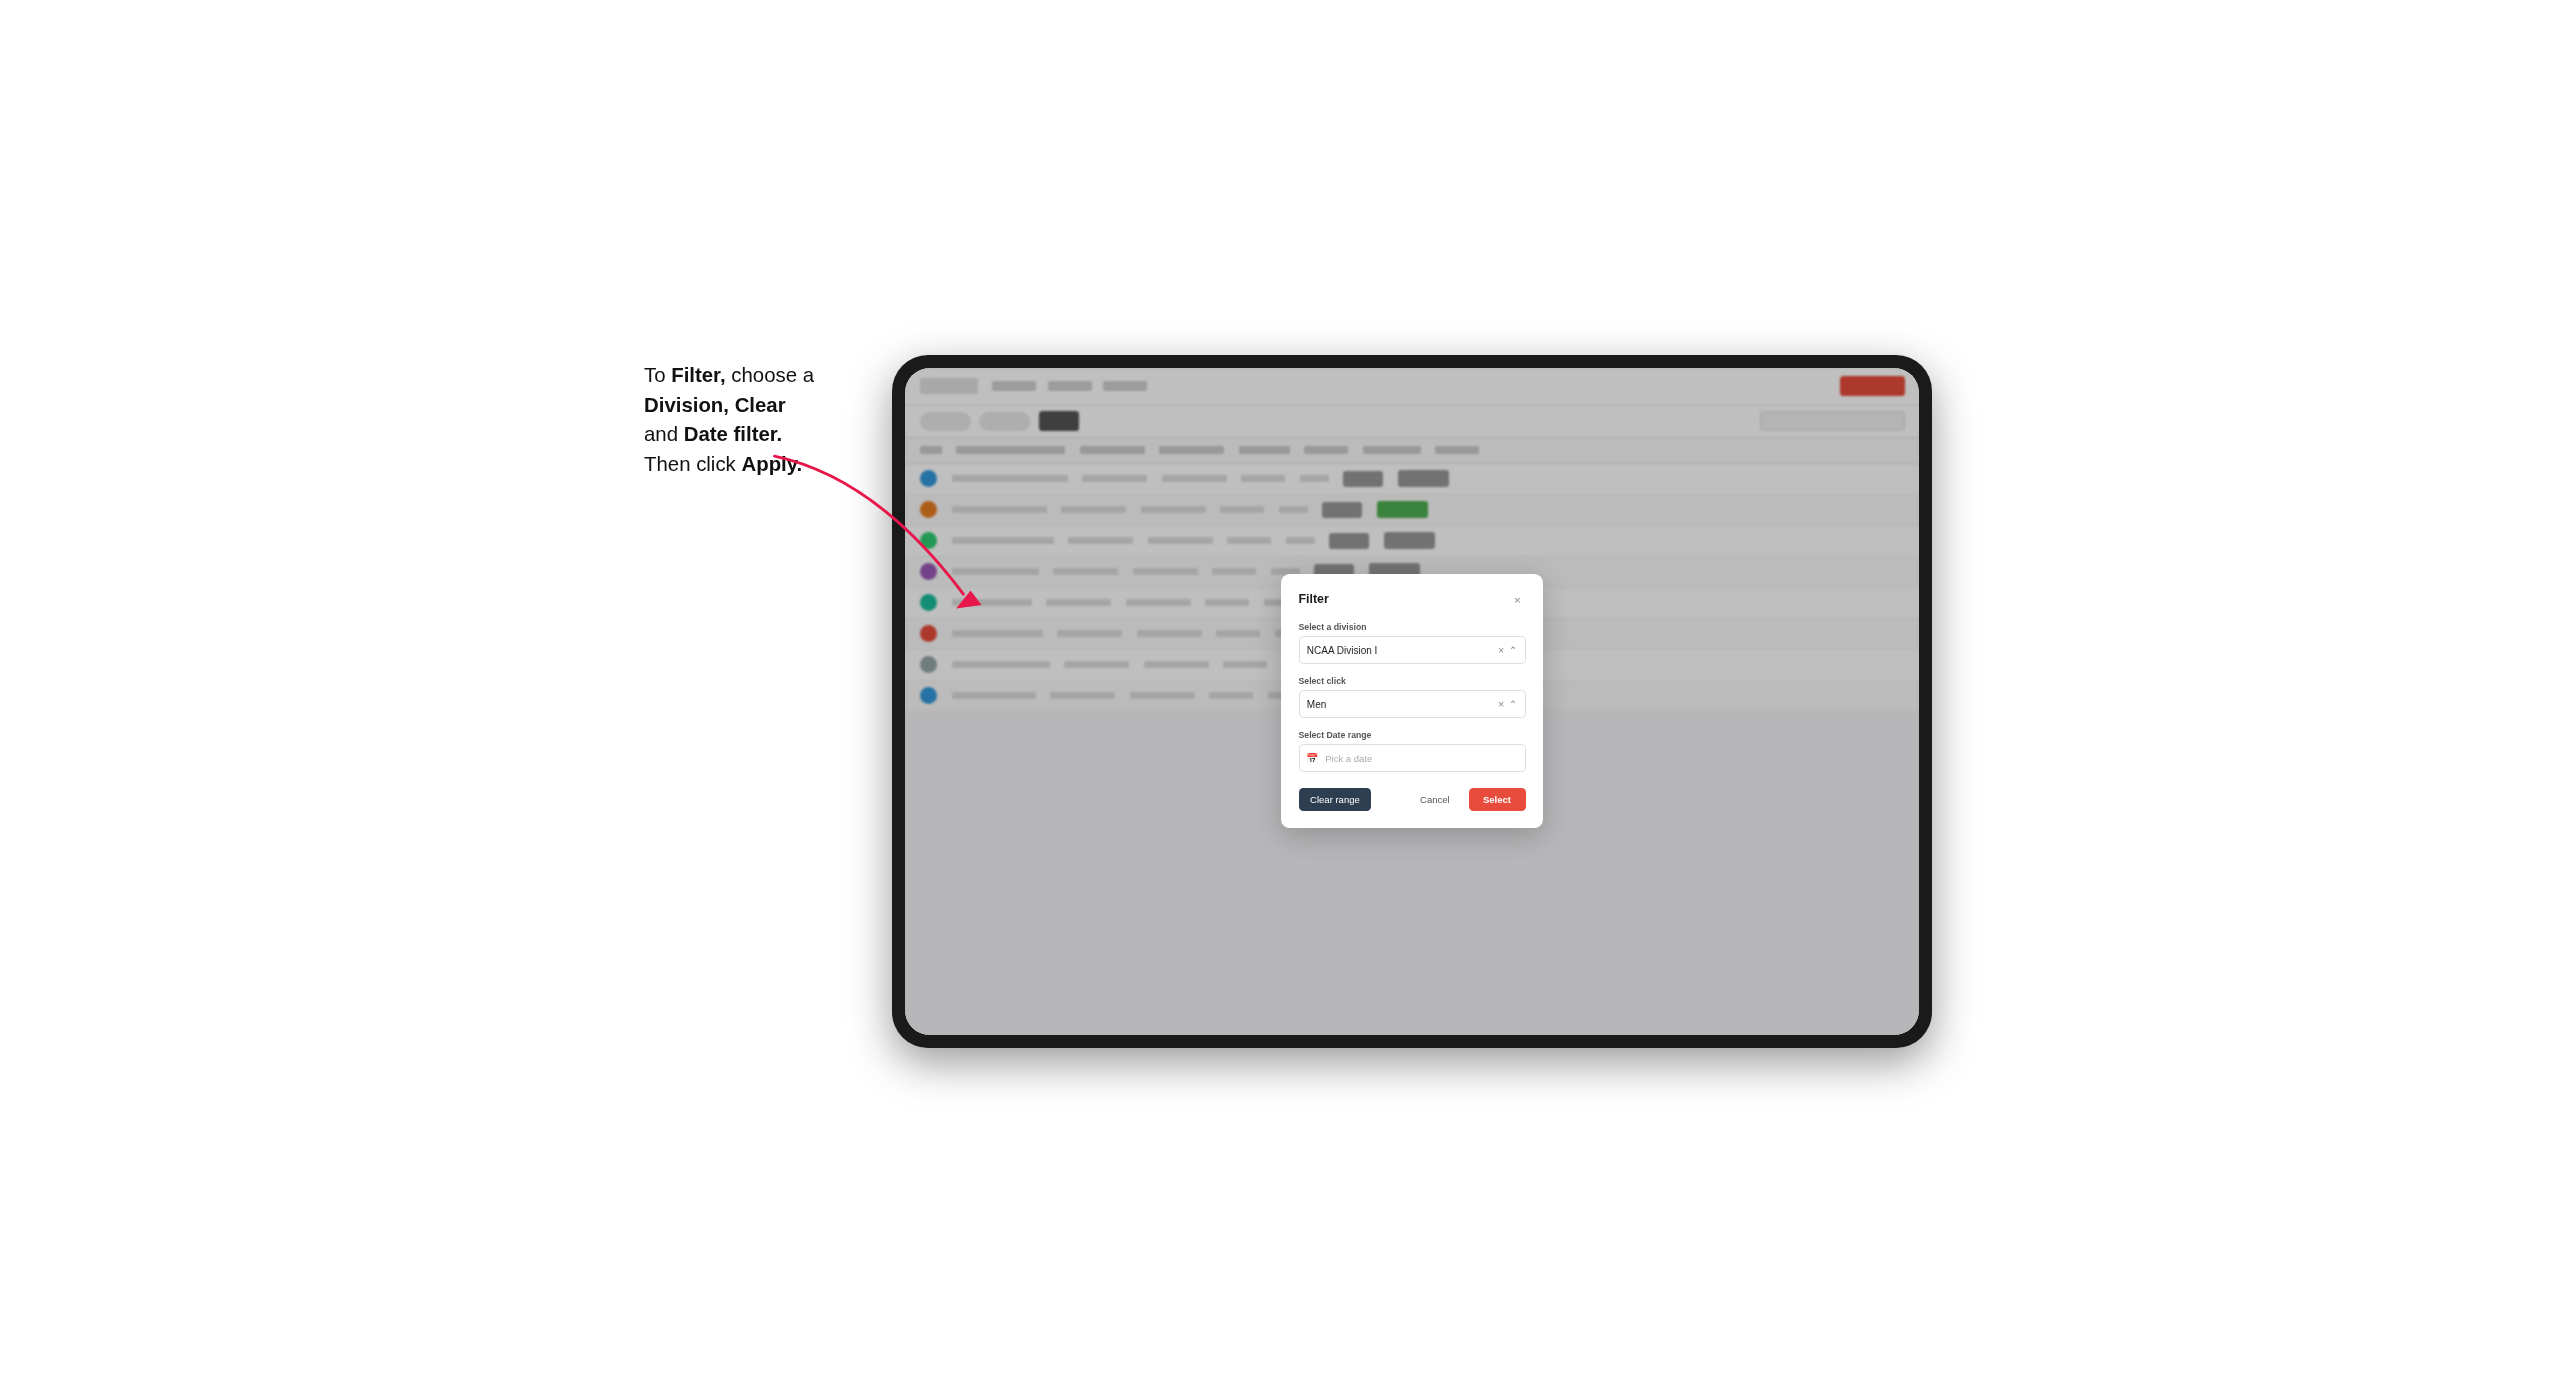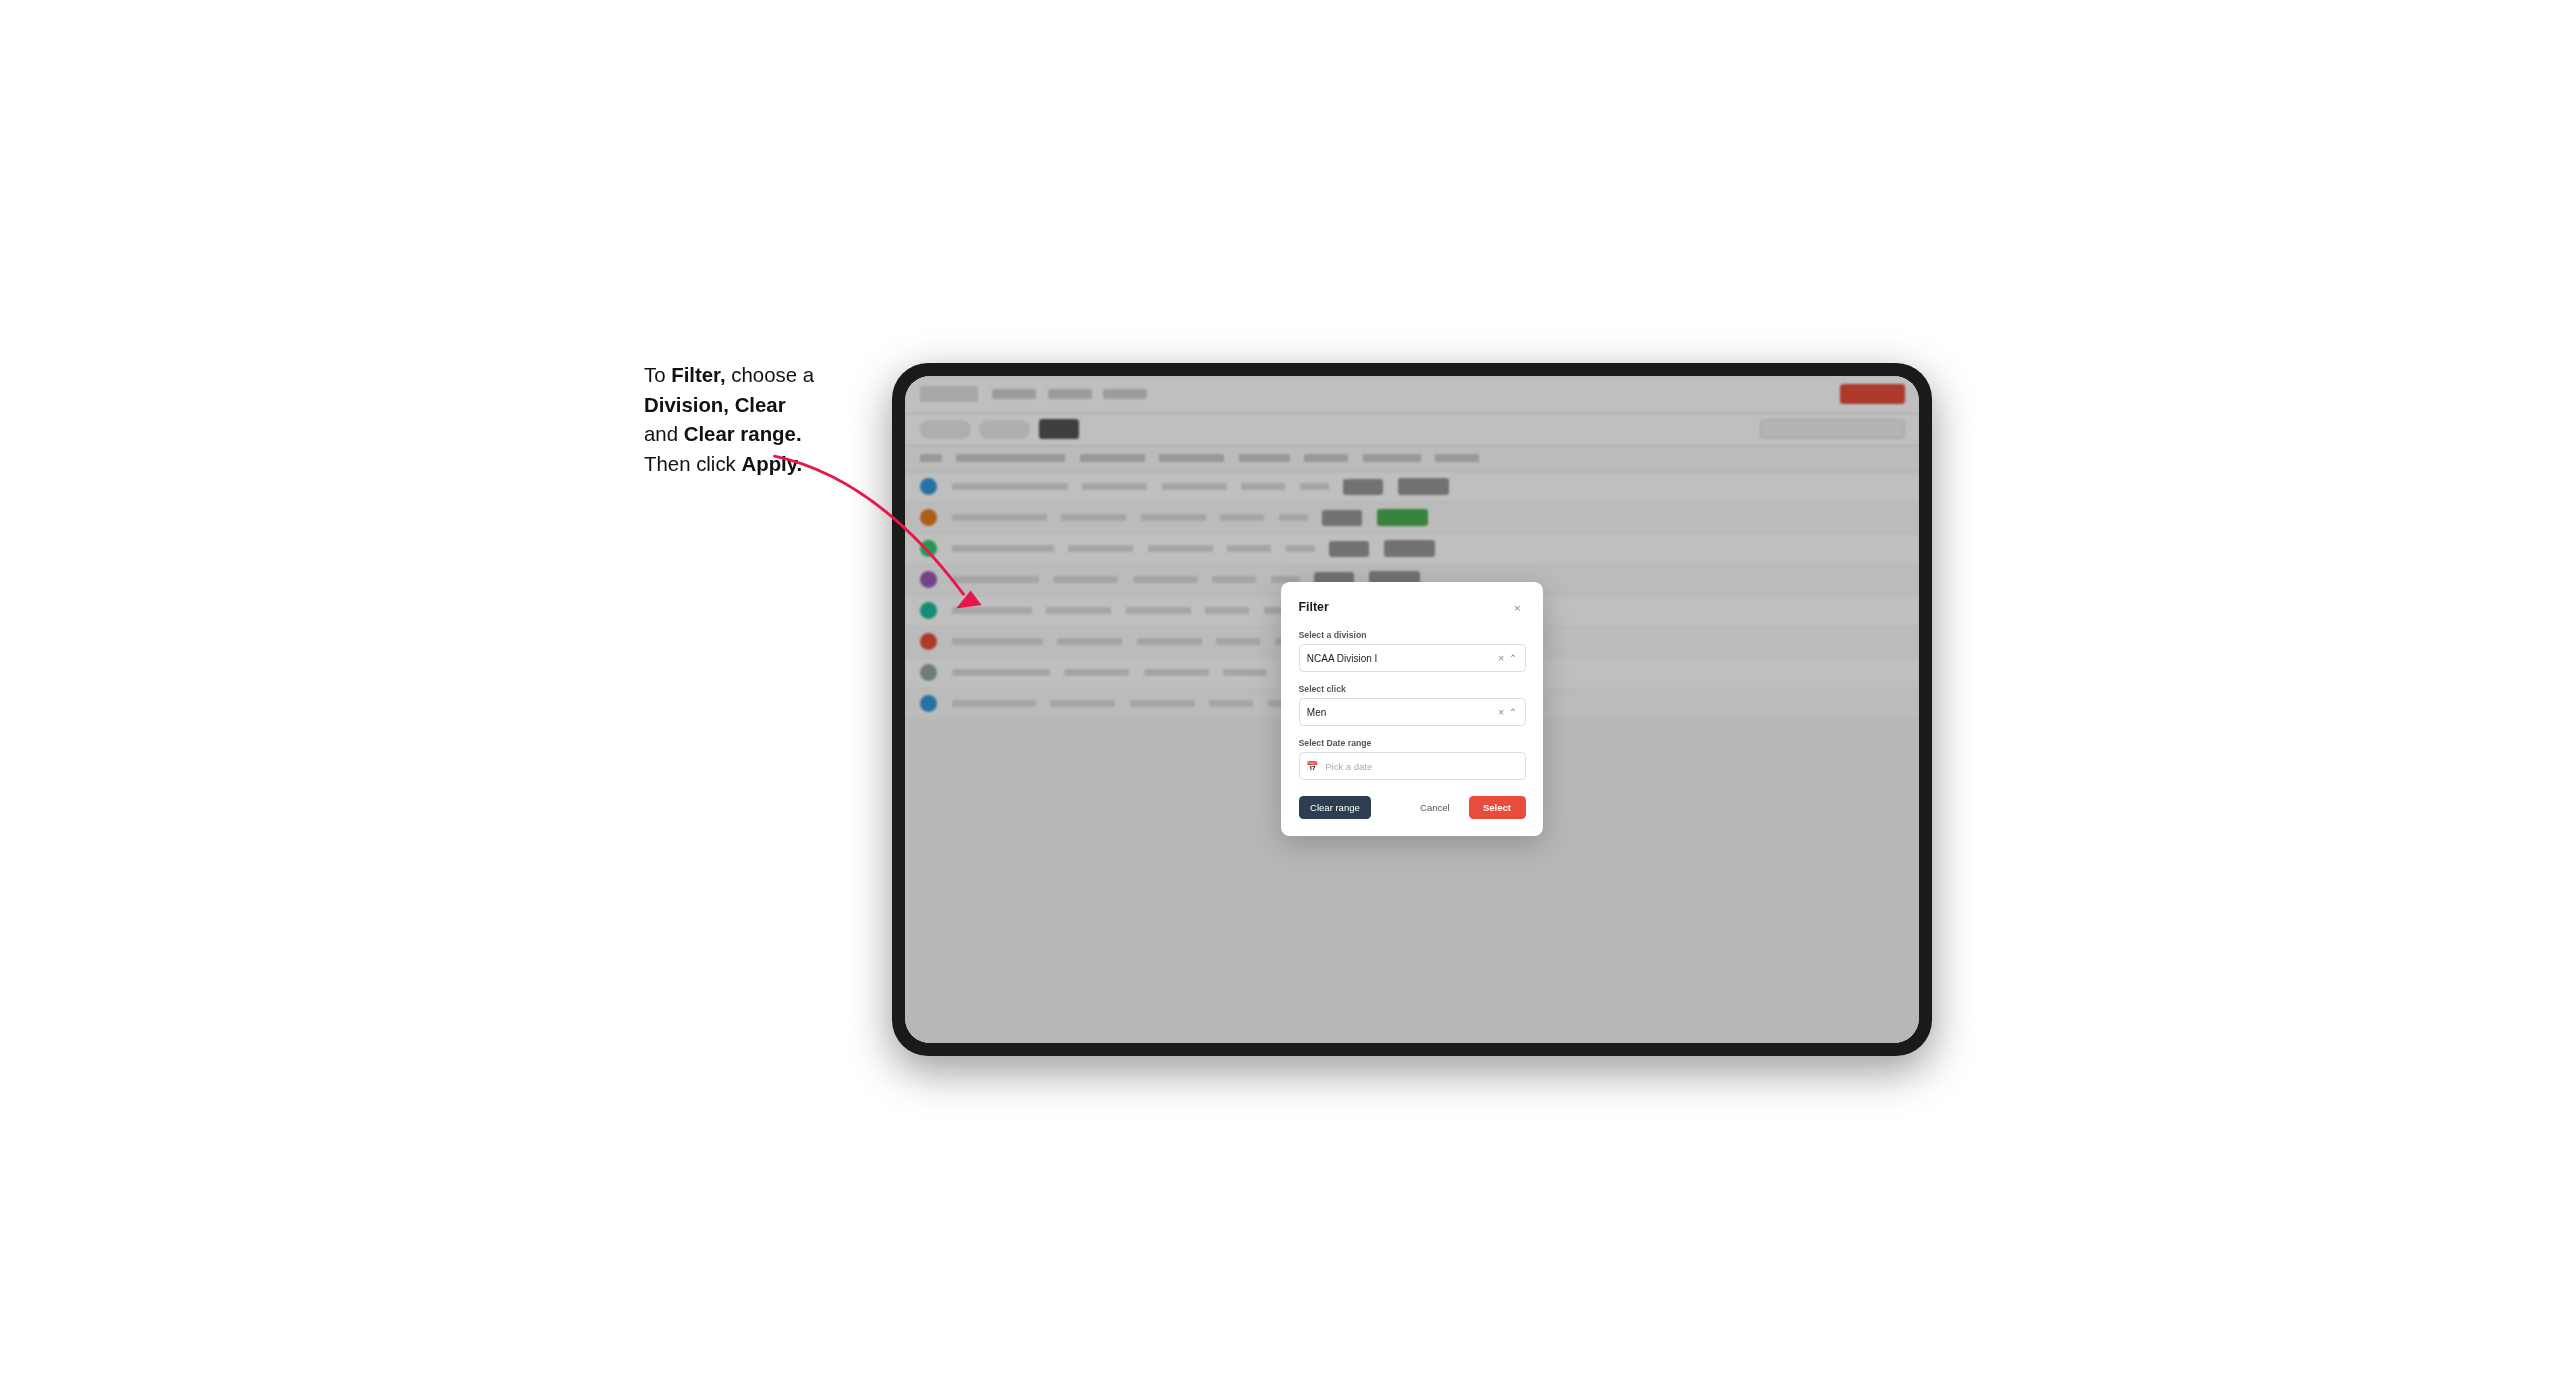--- a/index.html
+++ b/index.html
@@ -45,21 +45,21 @@
       width: 305px;
       height: 204px;
       z-index: 10;
       pointer-events: none;
     }
 
     
     .tablet-frame {
       position: absolute;
       right: 0;
-      top: 16px;
+      top: 8px;
       width: 1040px;
       height: 693px;
       background: #1a1a1a;
       border-radius: 36px;
       padding: 13px;
       box-shadow: 0 14.5px 44px rgba(0,0,0,0.4);
     }
 
     .tablet-screen {
       width: 100%;
@@ -387,21 +387,21 @@
     .av-gray { background: #95a5a6; }
   </style>
 </head>
 <body>
 
 <div class="page-wrapper">
 
   <div class="annotation-text">
     To <b>Filter,</b> choose a<br>
     <b>Division, Clear</b><br>
-    and <b>Clear range.</b><br>
+    and <b>Date filter.</b><br>
     Then click <b>Apply.</b>
   </div>
 
   <svg class="arrow-svg" viewBox="0 0 420 280" fill="none" xmlns="http://www.w3.org/2000/svg">
     <path d="M 60 30 Q 200 60 320 220" stroke="#e8174a" stroke-width="4" fill="none" stroke-linecap="round"></path>
     <polygon points="310,240 330,215 345,235" fill="#e8174a"></polygon>
   </svg>
 
   <div class="tablet-frame">
     <div class="tablet-screen">

